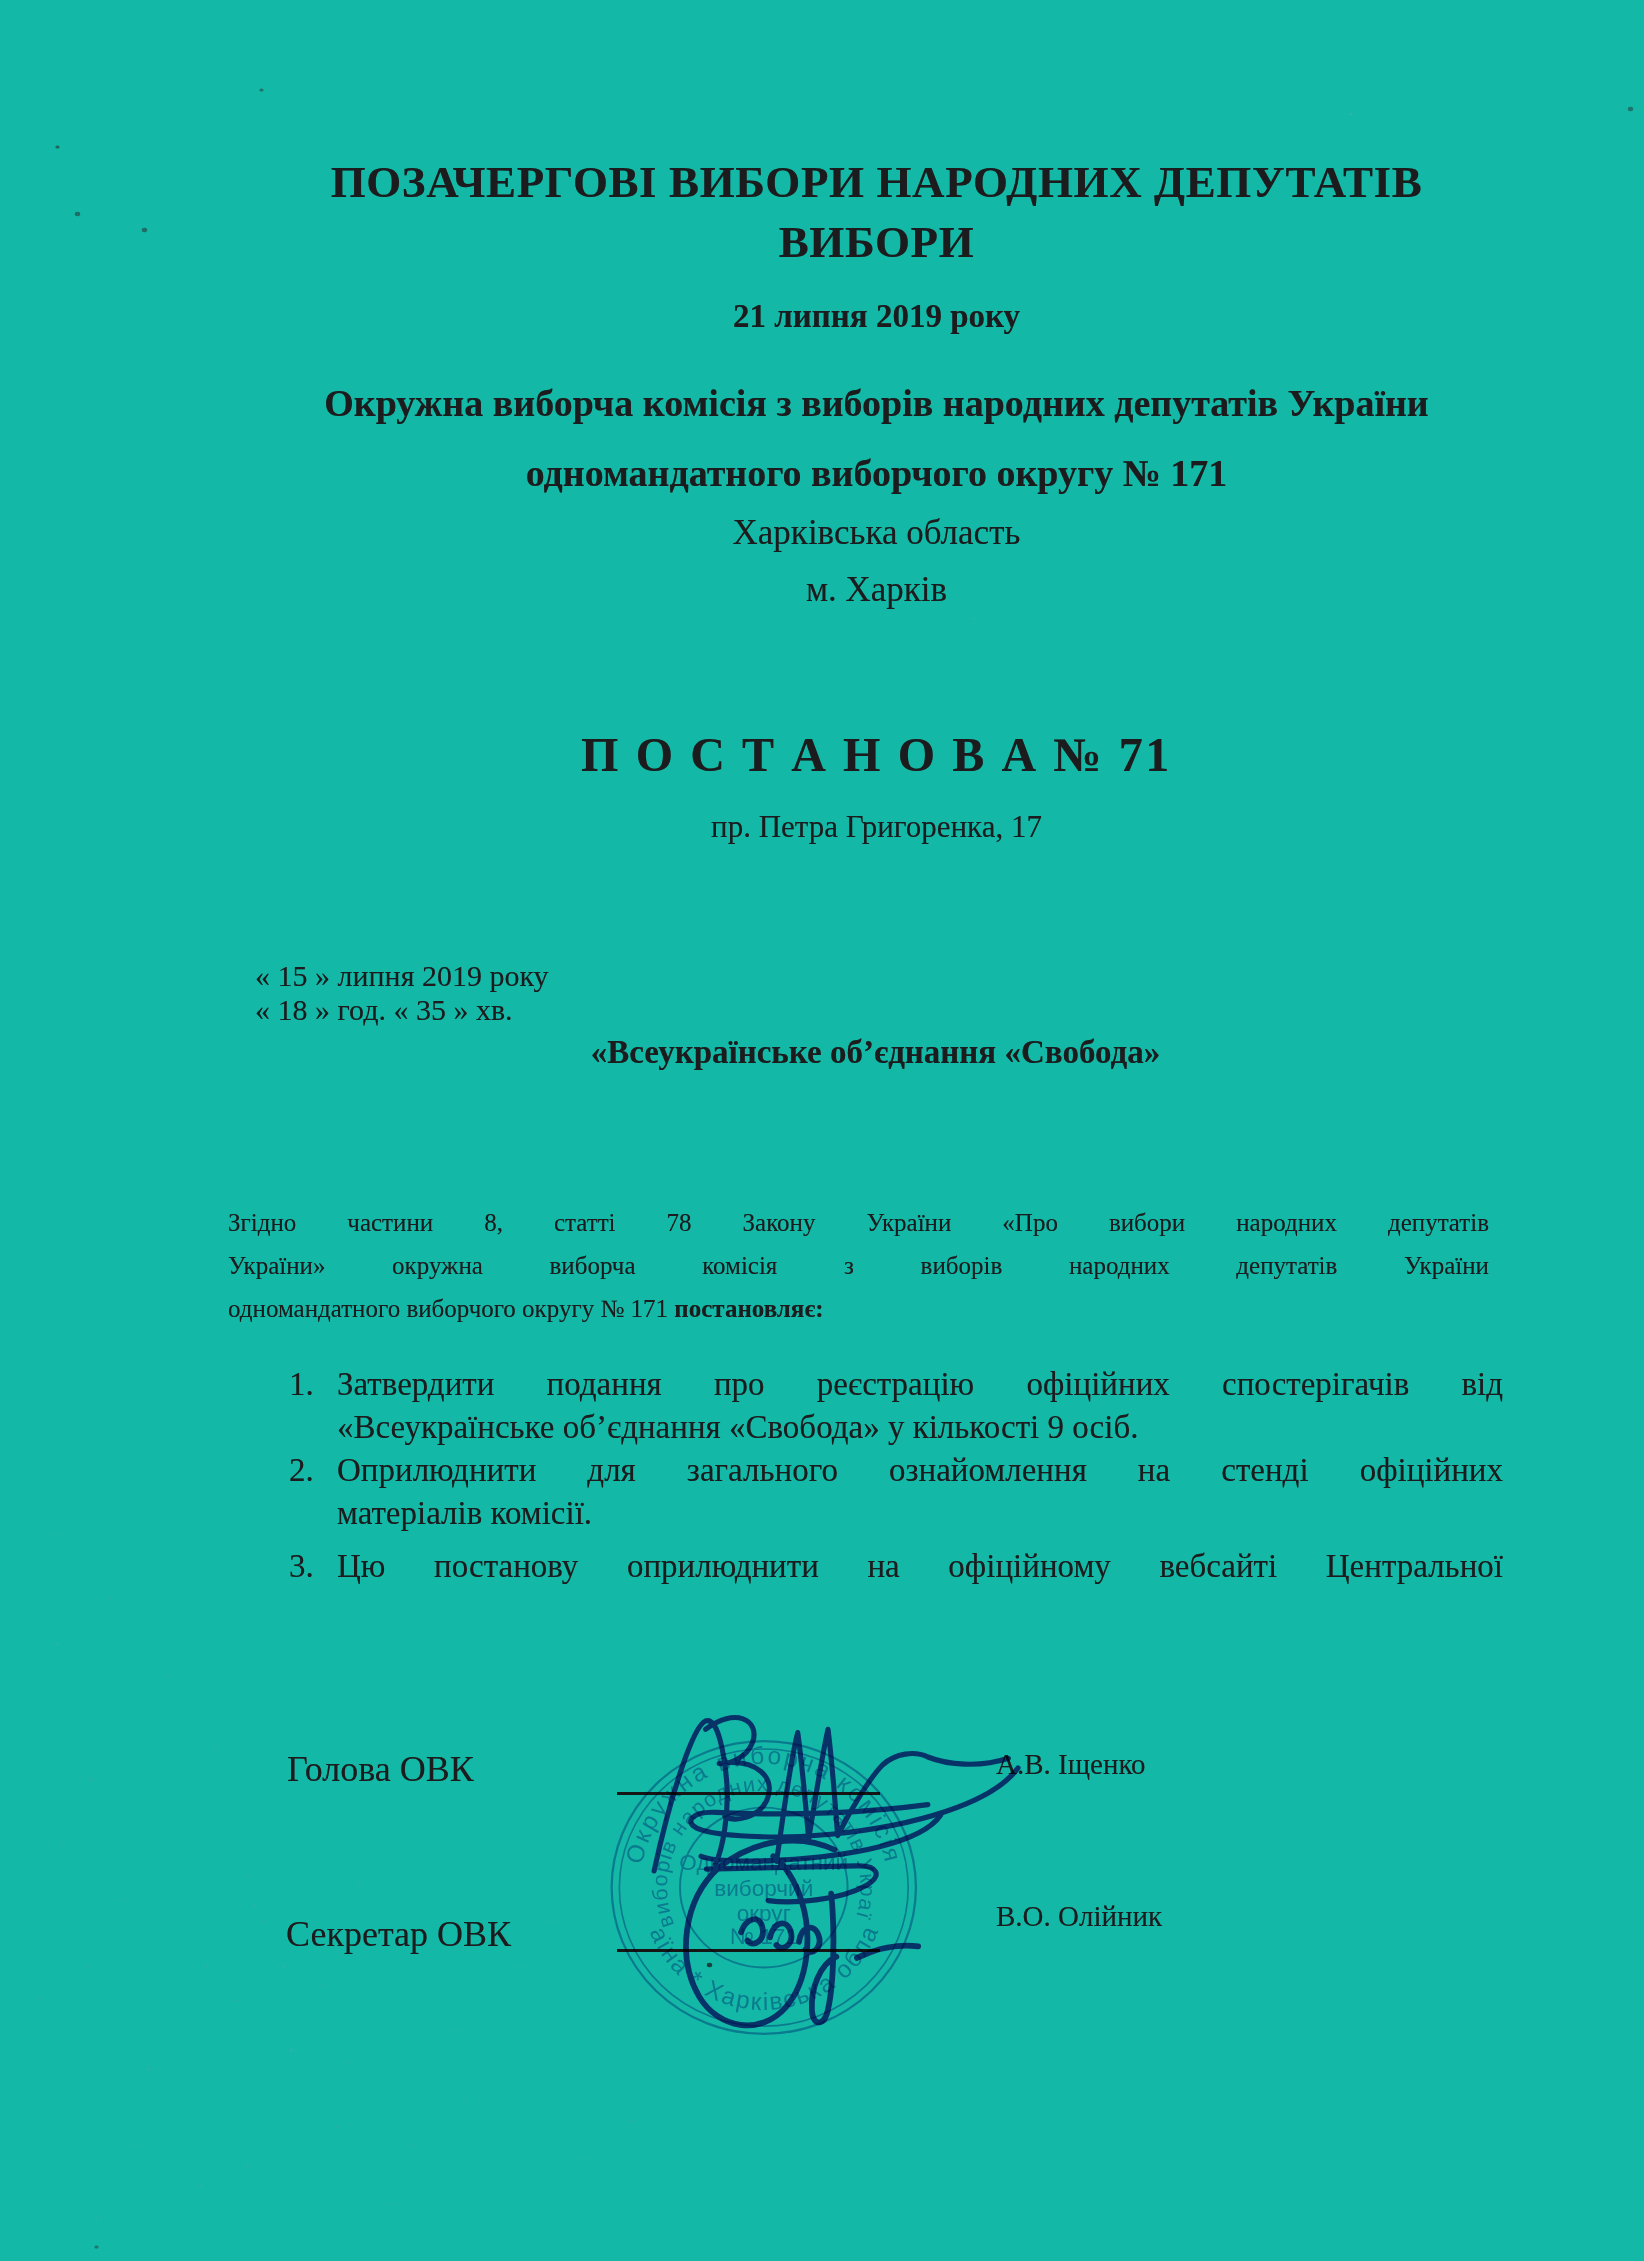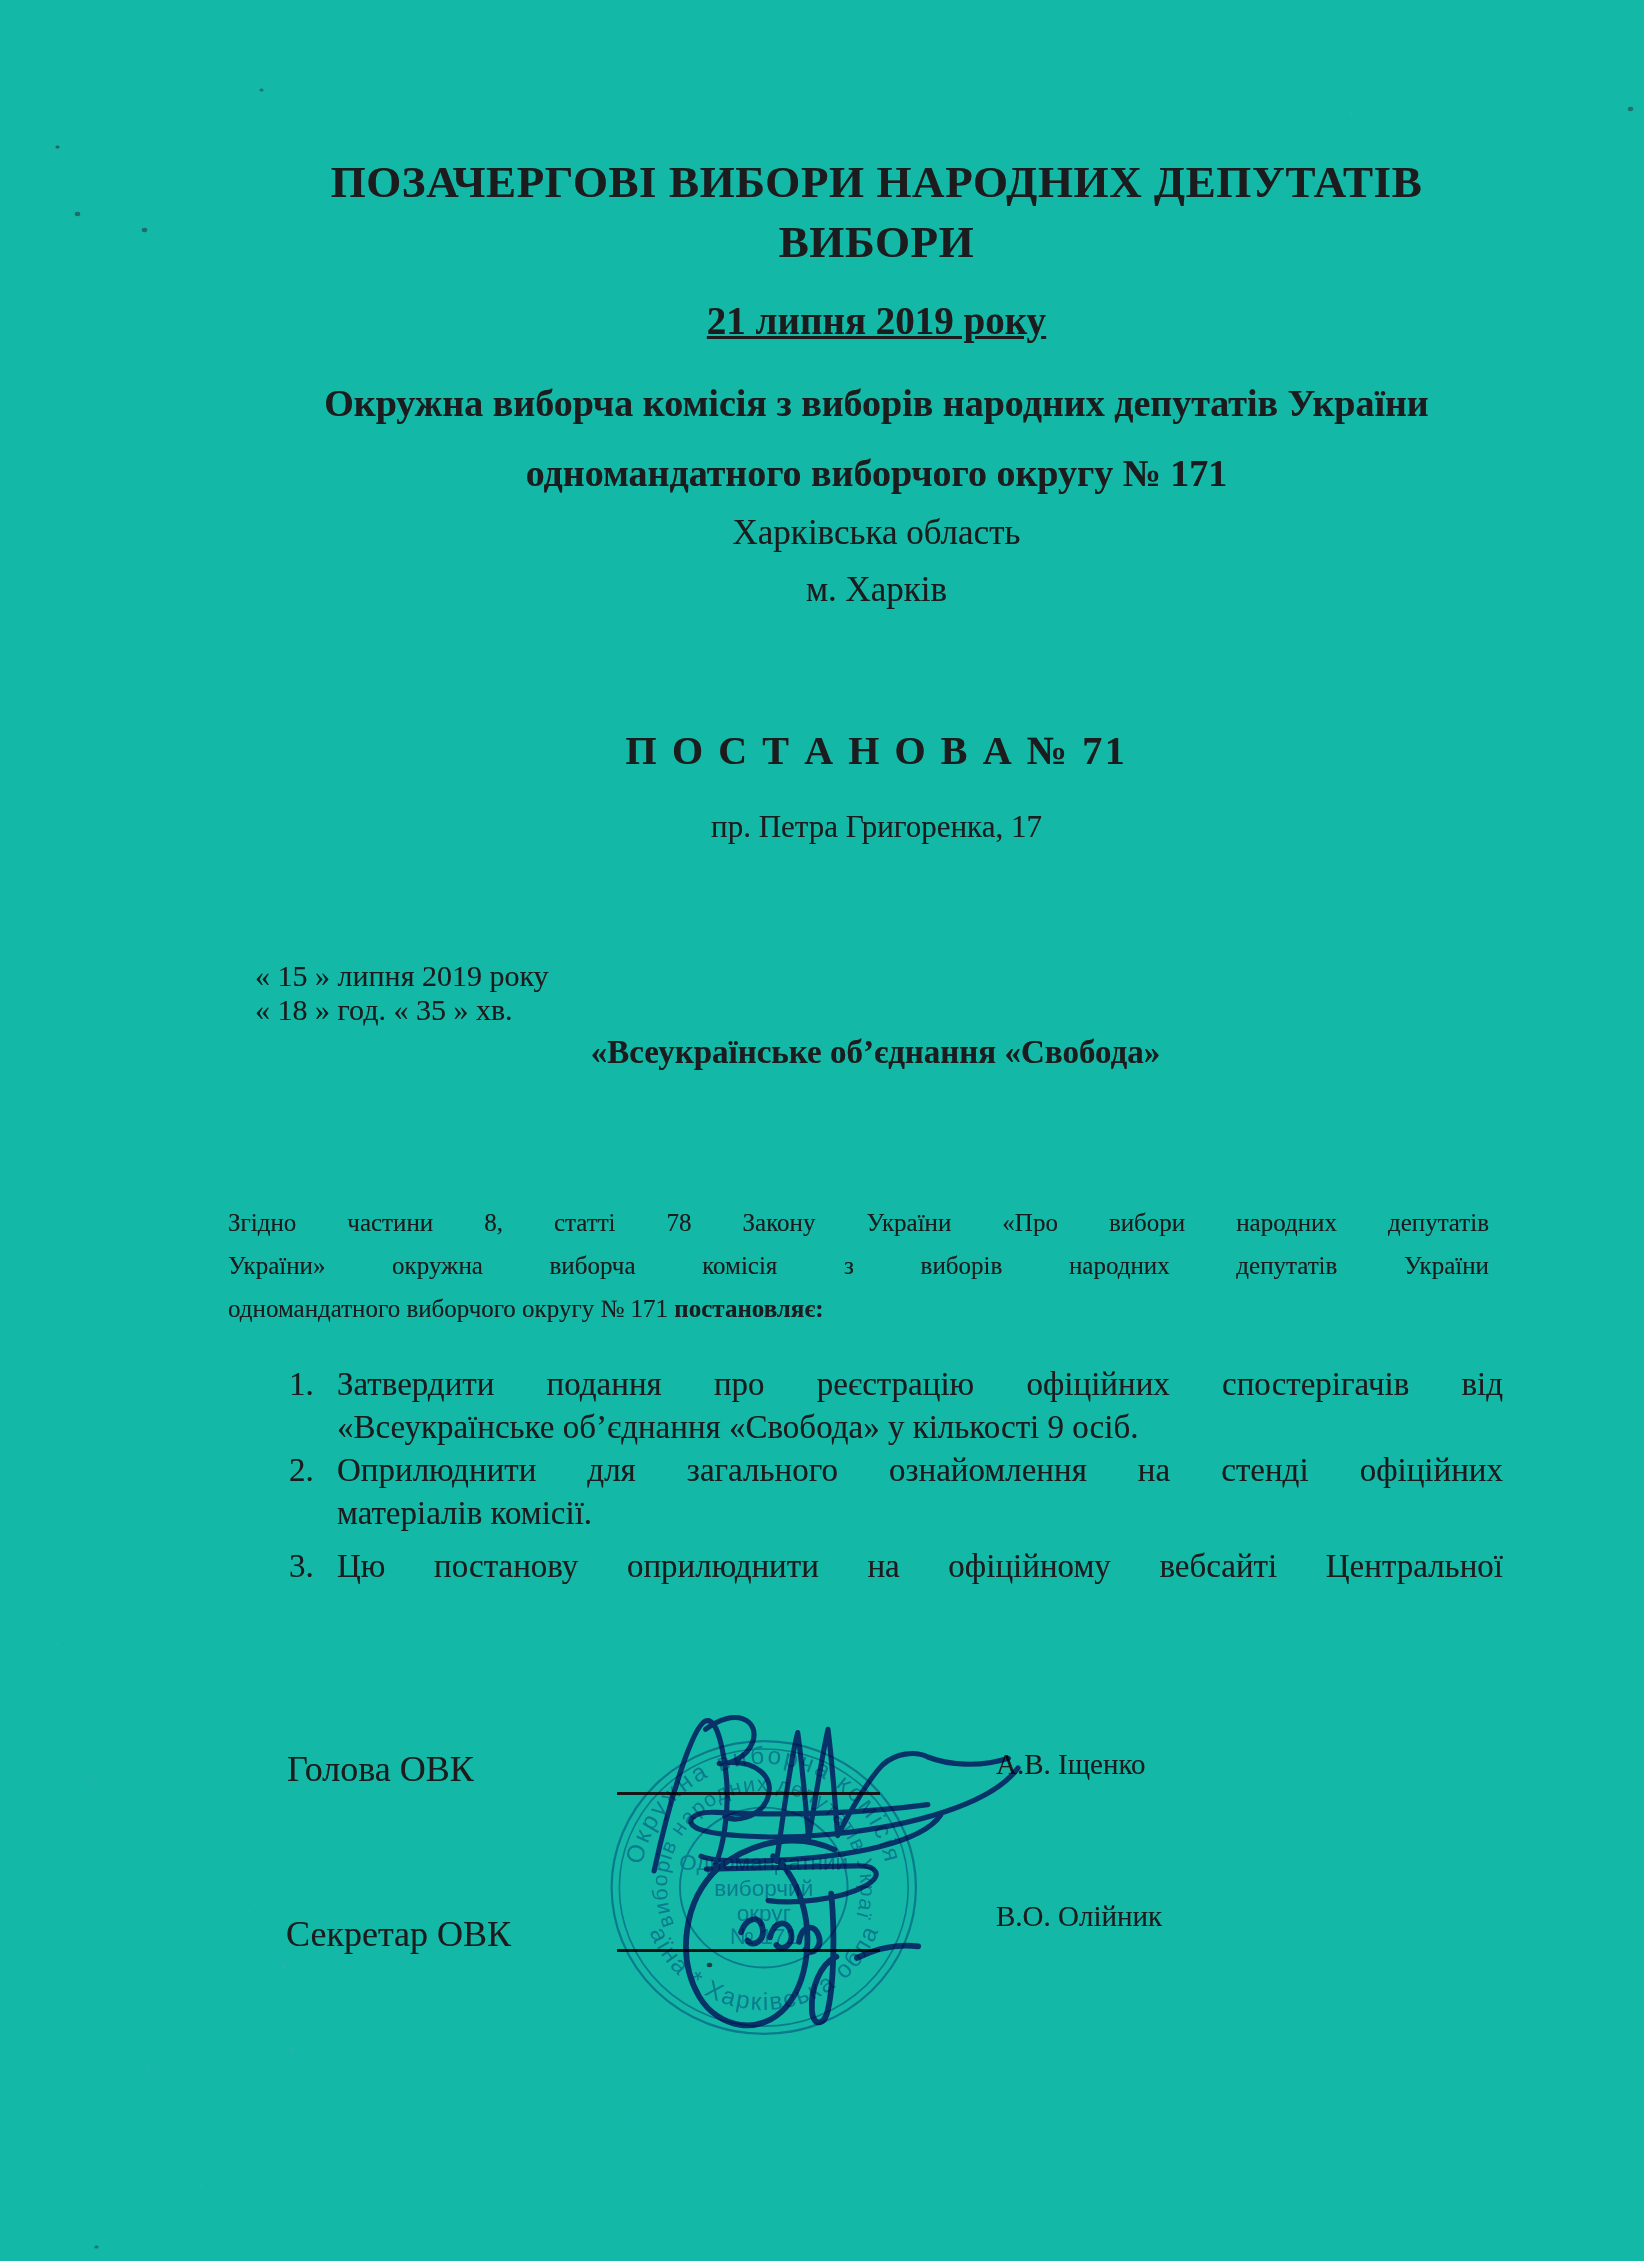--- a/index.html
+++ b/index.html
@@ -9,24 +9,24 @@
     margin:0 auto;
     background:#14b8a6;
     overflow:hidden;
     font-family:"Liberation Serif","DejaVu Serif",serif;
     color:#1c1c1e;
   }
   .t{position:absolute;text-shadow:0 0 0.6px rgba(30,30,30,.45);}
   .center{left:245px;width:1263px;text-align:center;}
   .bold{font-weight:bold;}
   .title{font-size:45px;line-height:59px;letter-spacing:0.6px;}
-  .datebold{font-size:39px;text-decoration:underline;}
+  .datebold{font-size:33px;}
   .commission{font-size:38px;}
   .plain54{font-size:35px;}
-  .postanova{font-size:40px;letter-spacing:2.6px;}
+  .postanova{font-size:48px;letter-spacing:2.6px;}
   .address{font-size:31px;}
   .dateline{left:255px;width:1261px;display:flex;justify-content:space-between;font-size:30px;flex-direction:column;}
   .subject{left:245px;width:1261px;font-size:33px;line-height:67px;font-weight:bold;}
   .subject .lead{font-size:39px;}
   .subject .last{text-align:center;}
   .jl{text-align:justify;text-align-last:justify;}
   .para{left:228px;width:1261px;font-size:25px;line-height:43px;}
   .list{left:289px;width:1214px;font-size:33px;line-height:43px;}
   .li{display:flex;}
   .li.gap{margin-top:10.3px;}

